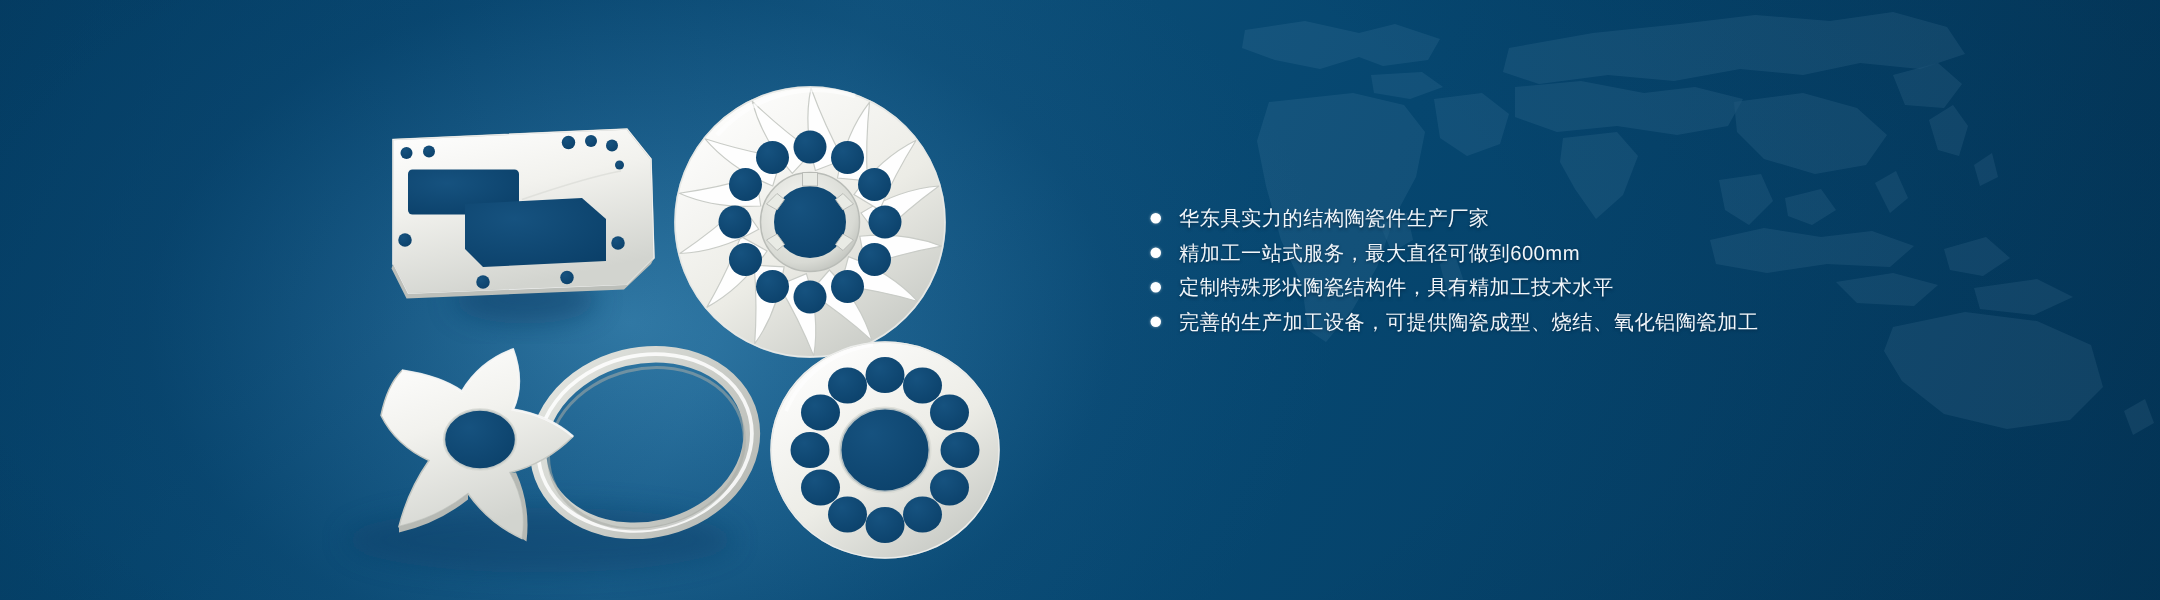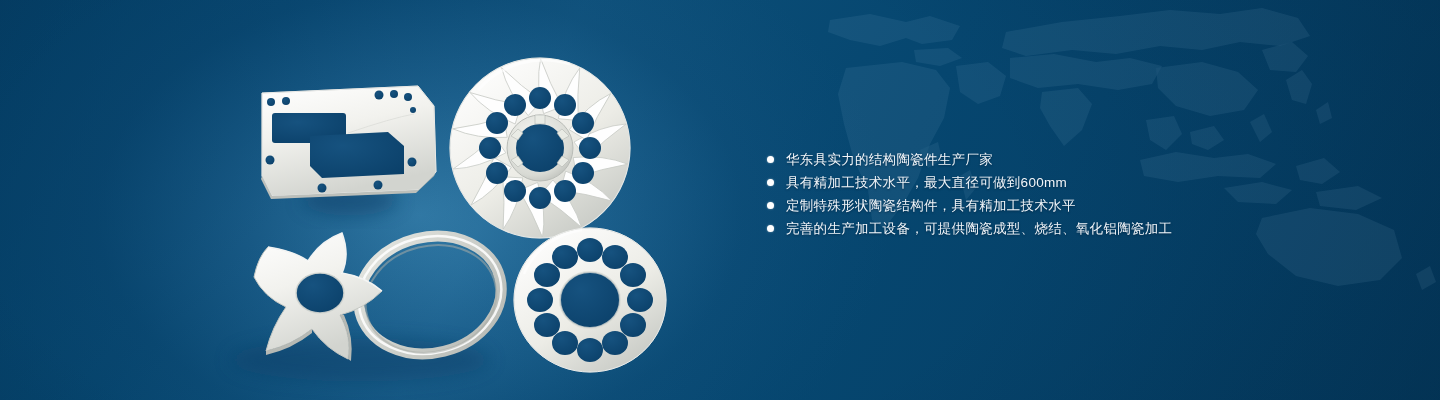--- a/index.html
+++ b/index.html
@@ -77,21 +77,21 @@
     font-size: 31px;
     line-height: 40px;
     font-weight: normal;
     letter-spacing: 2px;
     color: #ffffff;
     text-shadow: 0 1px 3px rgba(0,20,40,0.55);
     white-space: nowrap;
   }
   .bullets {
     list-style: none;
-    margin: 38px 0 0 0;
+    margin: 24px 0 0 0;
     padding: 0;
   }
   .bullet-row {
     display: flex;
     align-items: center;
     height: 23px;
     margin: 0 0 0 2px;
   }
   .dot {
     flex: 0 0 auto;
@@ -372,21 +372,21 @@
 
   <div class="textblock">
 
     <ul class="bullets">
       <li class="bullet-row">
         <span class="dot"></span>
         <span class="bullet-text">华东具实力的结构陶瓷件生产厂家</span>
       </li>
       <li class="bullet-row">
         <span class="dot"></span>
-        <span class="bullet-text">具有精加工技术水平，最大直径可做到600mm</span>
+        <span class="bullet-text">精加工一站式服务，最大直径可做到600mm</span>
       </li>
       <li class="bullet-row">
         <span class="dot"></span>
         <span class="bullet-text">定制特殊形状陶瓷结构件，具有精加工技术水平</span>
       </li>
       <li class="bullet-row">
         <span class="dot"></span>
         <span class="bullet-text">完善的生产加工设备，可提供陶瓷成型、烧结、氧化铝陶瓷加工</span>
       </li>
     </ul>

